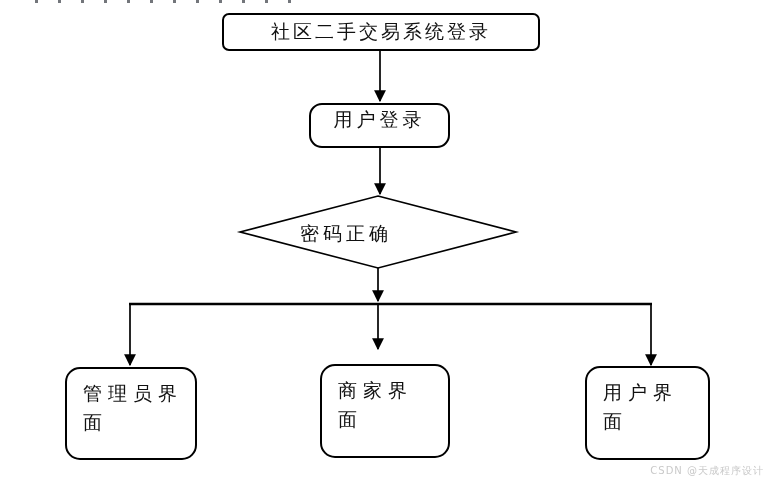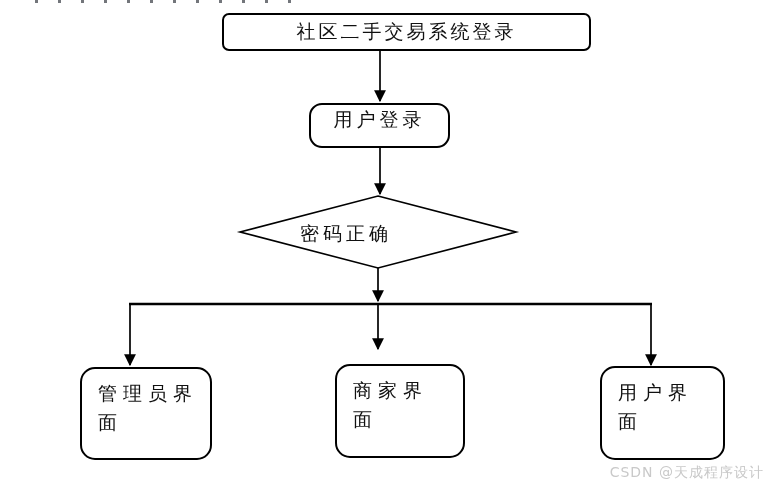--- a/index.html
+++ b/index.html
@@ -25,21 +25,21 @@
     position: absolute;
     box-sizing: border-box;
     border: 2px solid #000000;
     background: #ffffff;
     font-size: 19px;
     line-height: 1.55;
     color: #111111;
   }
   .title-box {
     left: 222px; top: 13px;
-    width: 369px; height: 38px;
+    width: 318px; height: 38px;
     border-radius: 7px;
     display: flex;
     align-items: center;
     justify-content: center;
     letter-spacing: 3px;
   }
   .login-box {
     left: 309px; top: 103px;
     width: 141px; height: 45px;
     border-radius: 13px;
@@ -54,30 +54,29 @@
     width: 190px;
     text-align: left;
     font-size: 19px;
     letter-spacing: 4px;
     color: #111111;
   }
   .branch-box {
     border-radius: 15px;
     padding: 10px 12px 0 16px;
     letter-spacing: 6px;
-    margin-left: 15px;
   }
   .branch-admin    { left: 65px;  top: 367px; width: 132px; height: 93px; }
   .branch-merchant { left: 320px; top: 364px; width: 130px; height: 94px; }
   .branch-user     { left: 585px; top: 366px; width: 125px; height: 94px; }
   .branch-line { display: block; }
   .watermark {
     position: absolute;
     right: 7px; top: 464px;
-    font-size: 14px;
+    font-size: 10px;
     letter-spacing: 1px;
     color: #c9c9c9;
     font-family: "DejaVu Sans", "Liberation Sans", sans-serif;
   }
   .cropped-fragments {
     position: absolute;
     left: 15px; top: 0;
     width: 292px; height: 3px;
     background: repeating-linear-gradient(
       90deg,

